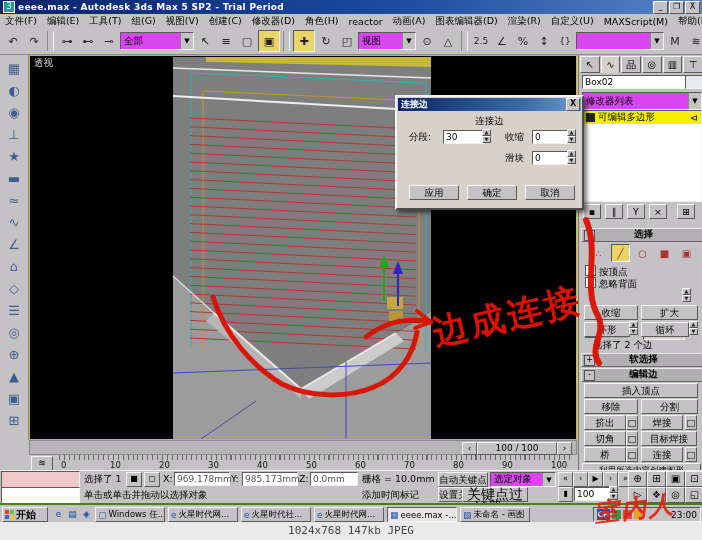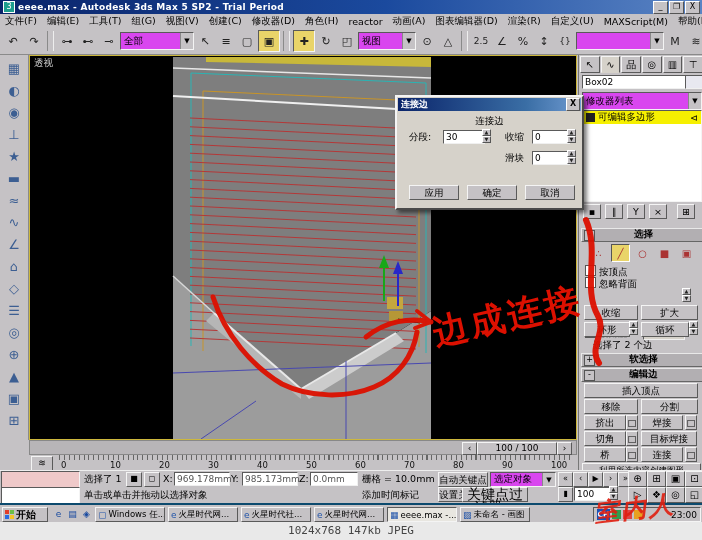--- a/index.html
+++ b/index.html
@@ -86,21 +86,21 @@
   .disabled{color:#7d7d7d;margin-top:37px;}
   .stext{position:absolute;font-size:9.5px;}
   
   .statusbar{left:0;top:470px;width:702px;height:33px;background:#c5c2c5;border-top:1px solid #eee;}
   .listener-pink{left:1px;top:471px;width:77px;height:15px;background:#efc9c9;}
   .listener-white{left:1px;top:487px;width:77px;height:15px;background:#fff;}
   .sb-ico{position:absolute;width:14px;height:13px;font-size:8px;text-align:center;line-height:12px;}
   .playbtn{position:absolute;width:13px;height:13px;font-size:8px;text-align:center;line-height:12px;}
   .navico{position:absolute;width:17px;height:14px;font-size:10px;text-align:center;line-height:13px;}
   
-  .taskbar{left:0;top:503px;width:702px;height:19px;background:#c5c2c5;border-top:2px solid #0c4a6e;}
+  .taskbar{left:0;top:503px;width:702px;height:19px;background:#c5c2c5;border-top:2px solid #4d7c0f;}
   .startbtn{position:absolute;left:2px;top:2px;width:46px;height:15px;display:flex;align-items:center;gap:2px;
     padding-left:2px;box-sizing:border-box;font-weight:bold;font-size:10px;}
   .winflag{width:9px;height:9px;display:grid;grid-template-columns:4px 4px;grid-template-rows:4px 4px;gap:1px;}
   .winflag i{display:block;}
   .qlico{position:absolute;top:3px;width:13px;height:13px;font-size:9px;text-align:center;line-height:12px;color:#1a4ba0;}
   .task-btn{position:absolute;top:2px;height:15px;width:70px;display:flex;align-items:center;gap:2px;
     padding:0 2px;box-sizing:border-box;background:#c5c2c5;border:1px solid;border-color:#f4f4f4 #5a5a5a #5a5a5a #f4f4f4;
     font-size:8.5px;overflow:hidden;white-space:nowrap;}
   .task-btn.active{background:#e8e6e0;border-color:#5a5a5a #f4f4f4 #f4f4f4 #5a5a5a;}
   .task-ico{color:#2255aa;font-size:9px;flex:none;}

